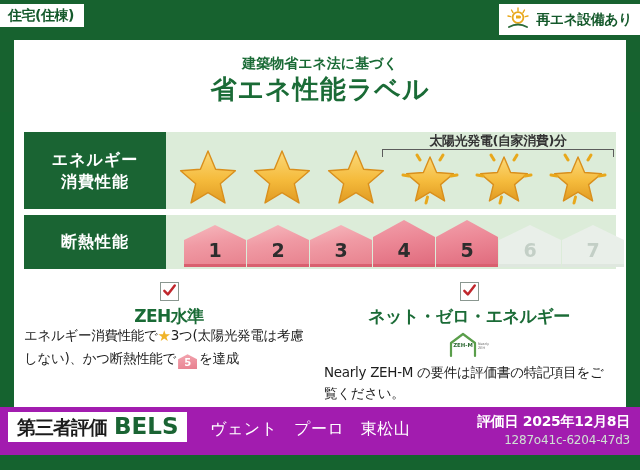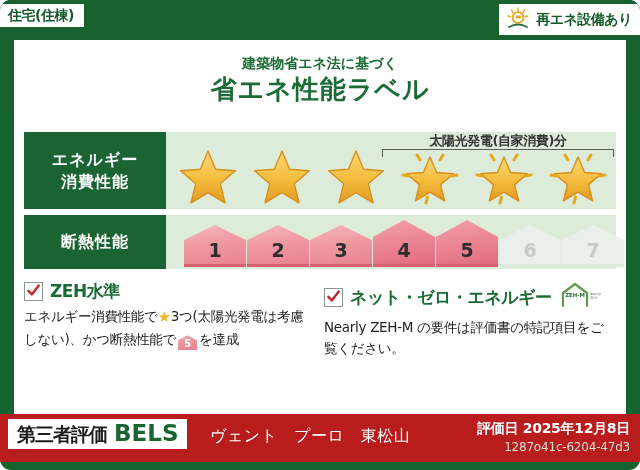--- a/index.html
+++ b/index.html
@@ -13,21 +13,20 @@
     font-family: "DejaVu Sans", "Liberation Sans", sans-serif;
     background: #ffffff;
   }
 
   #label-root {
     position: relative;
     width: 640px;
     height: 470px;
     background: #15632f;
     overflow: hidden;
-    border-radius: 11px;
   }
 
   
   .top-band {
     position: absolute;
     left: 0; top: 0;
     width: 640px; height: 112px;
     background: #17622f;
     overflow: hidden;
   }
@@ -229,21 +228,21 @@
     top: 242px;
     width: 592px;
     display: flex;
     gap: 10px;
   }
   .stmt { width: 290px; }
   .stmt-head {
     display: flex;
     align-items: center;
     gap: 7px;
-    margin-bottom: 5px;
+    flex-direction: column;
   }
   .checkbox {
     width: 19px; height: 19px;
     border: 1.5px solid #8a9790;
     background: #ffffff;
     box-sizing: border-box;
     flex-shrink: 0;
     position: relative;
   }
   .checkbox svg { position: absolute; left: 1px; top: 0px; width: 15px; height: 15px; }
@@ -273,23 +272,23 @@
     text-align: center;
     line-height: 18px;
     vertical-align: -3px;
     margin: 0 2px;
   }
   .mini-star { color: #f0b429; font-size: 15px; vertical-align: -1px; }
 
   
   .bottom-bar {
     position: absolute;
-    left: 0; bottom: 8px;
+    left: 0; bottom: 15px;
     width: 640px; height: 48px;
-    background: #b91c1c;
+    background: #a21caf;
     z-index: 4;
   }
   .bels-box {
     position: absolute;
     left: 8px; top: 5px;
     background: #ffffff;
     padding: 3px 9px 4px 9px;
     display: flex;
     align-items: baseline;
     gap: 7px;

